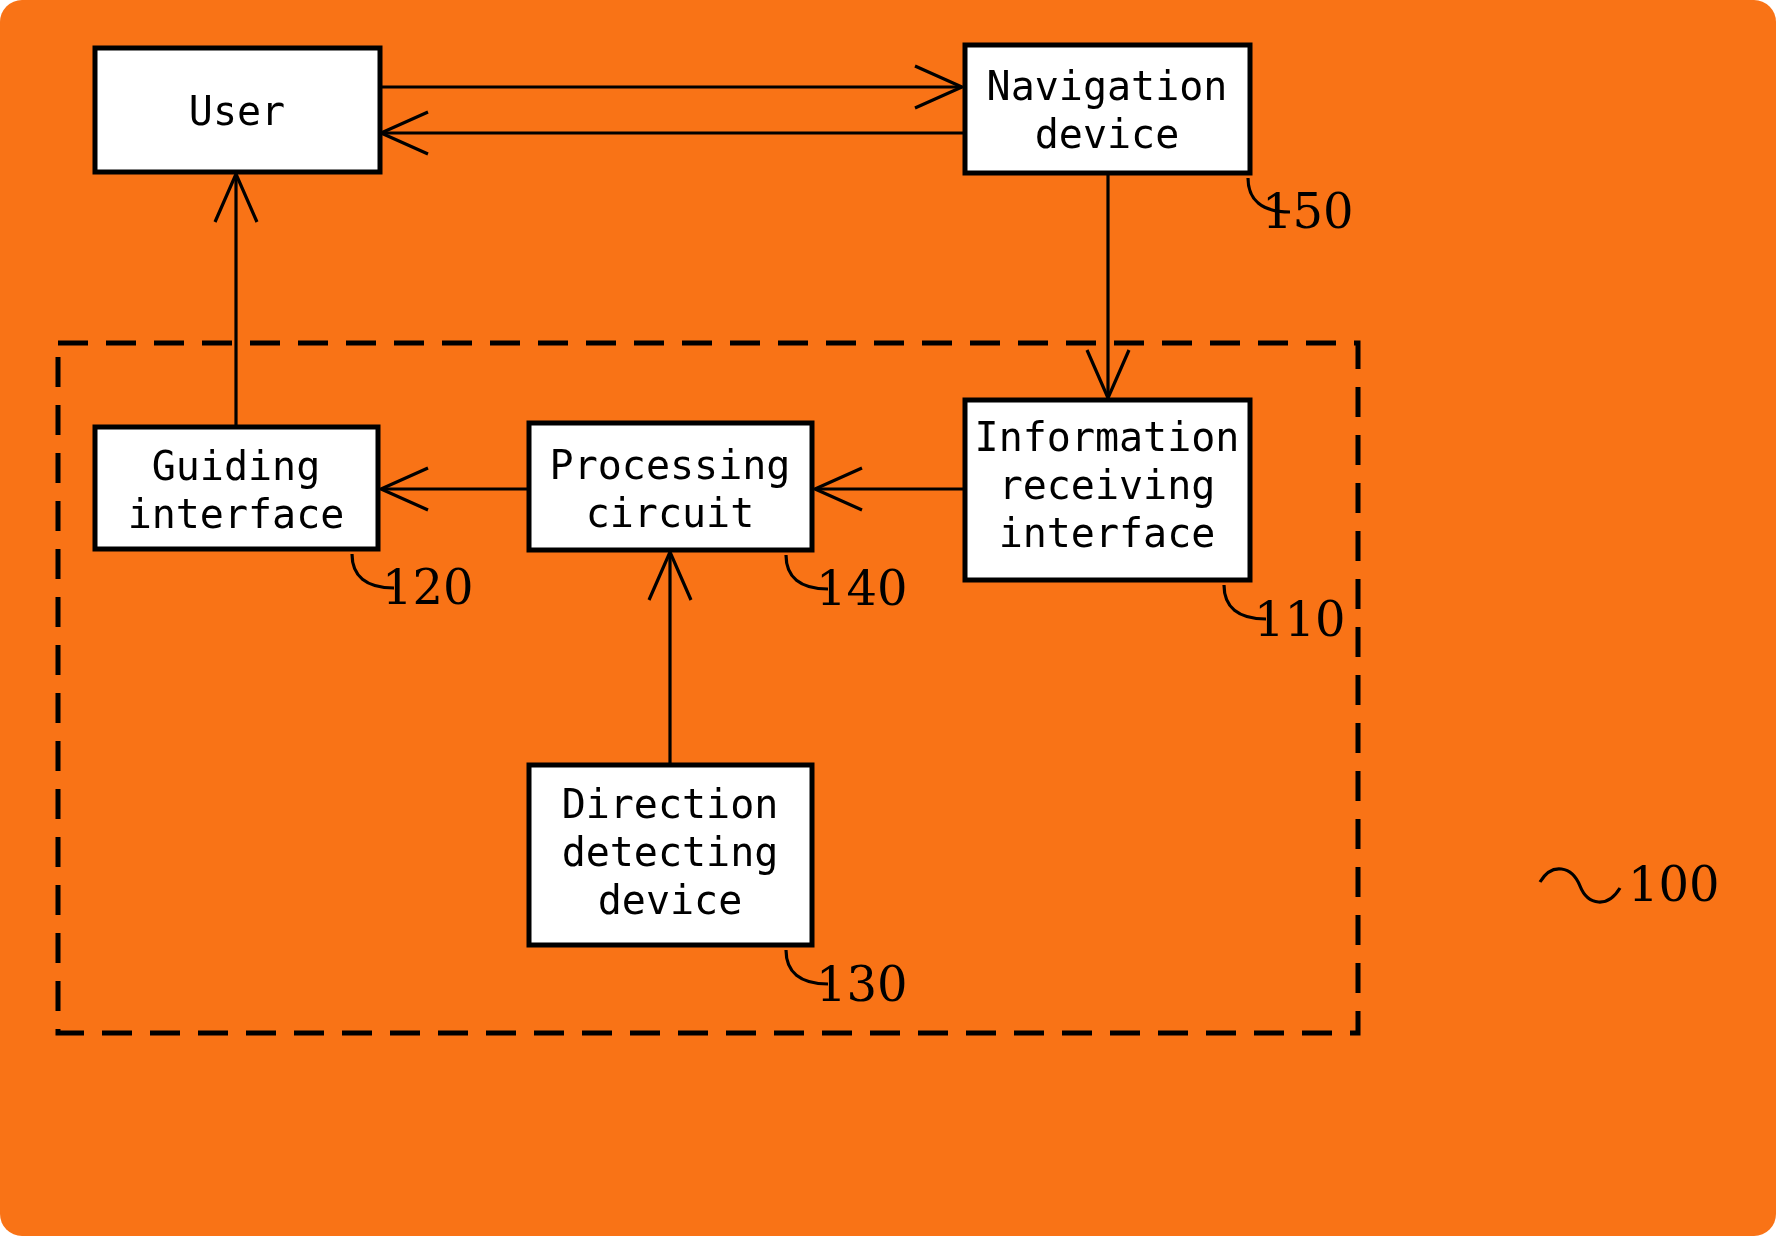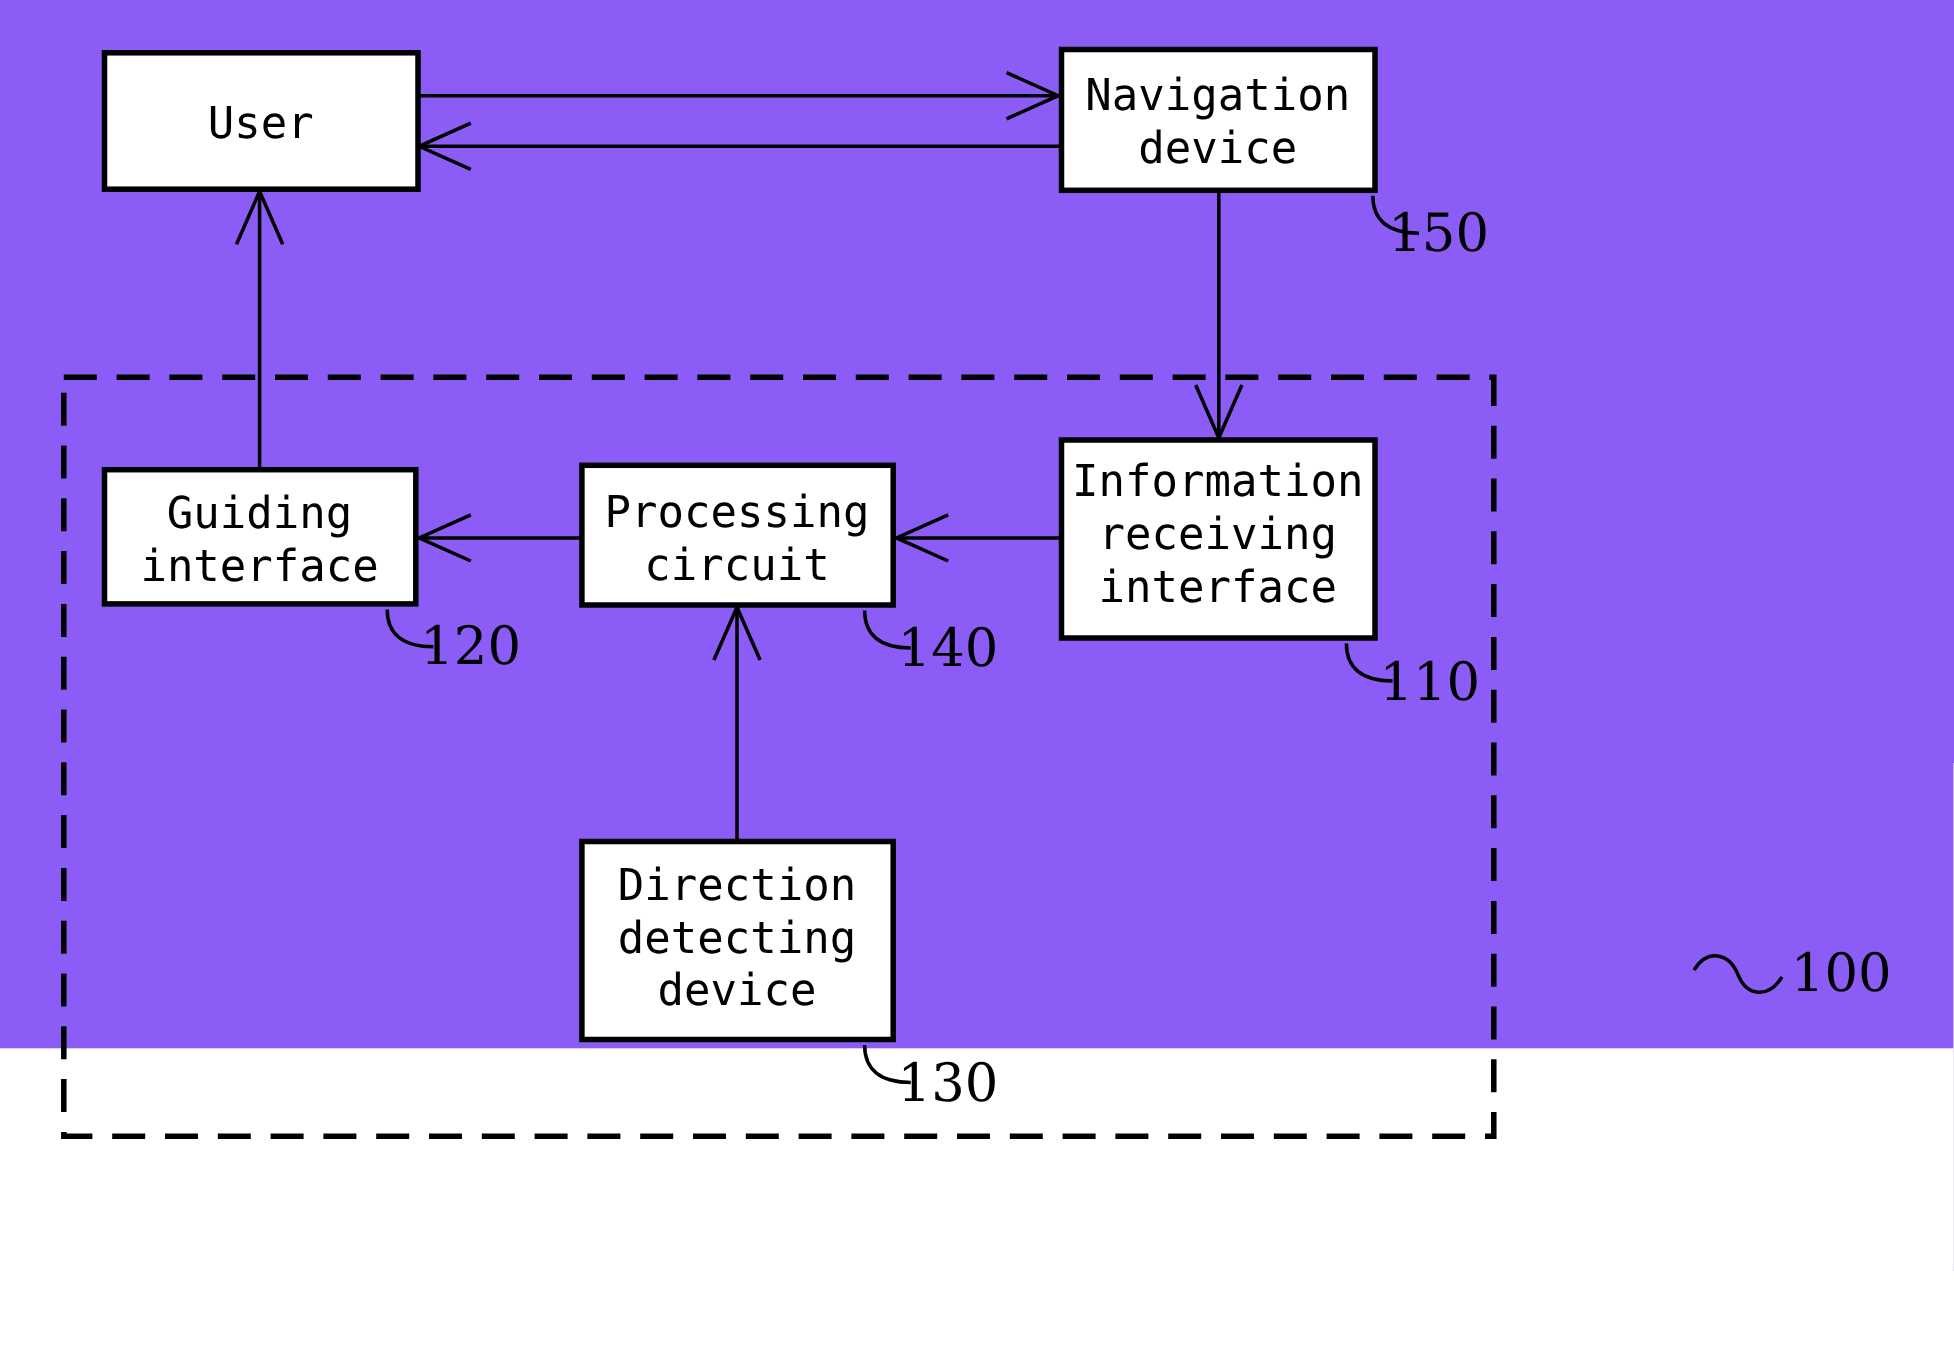--- a/index.html
+++ b/index.html
@@ -9,22 +9,23 @@
   }
   body {
     width: 1776px;
     height: 1236px;
     overflow: hidden;
     font-family: "DejaVu Sans Mono", monospace;
   }
   #diagram-root {
     position: relative;
     width: 1776px;
-    height: 953px;
-    background: #8b5cf6;
+    height: 1236px;
+    background: #f97316;
+    border-radius: 22px;
   }
   svg.canvas {
     position: absolute;
     top: 0;
     left: 0;
     width: 1776px;
     height: 1236px;
     display: block;
   }
   .box-rect {

